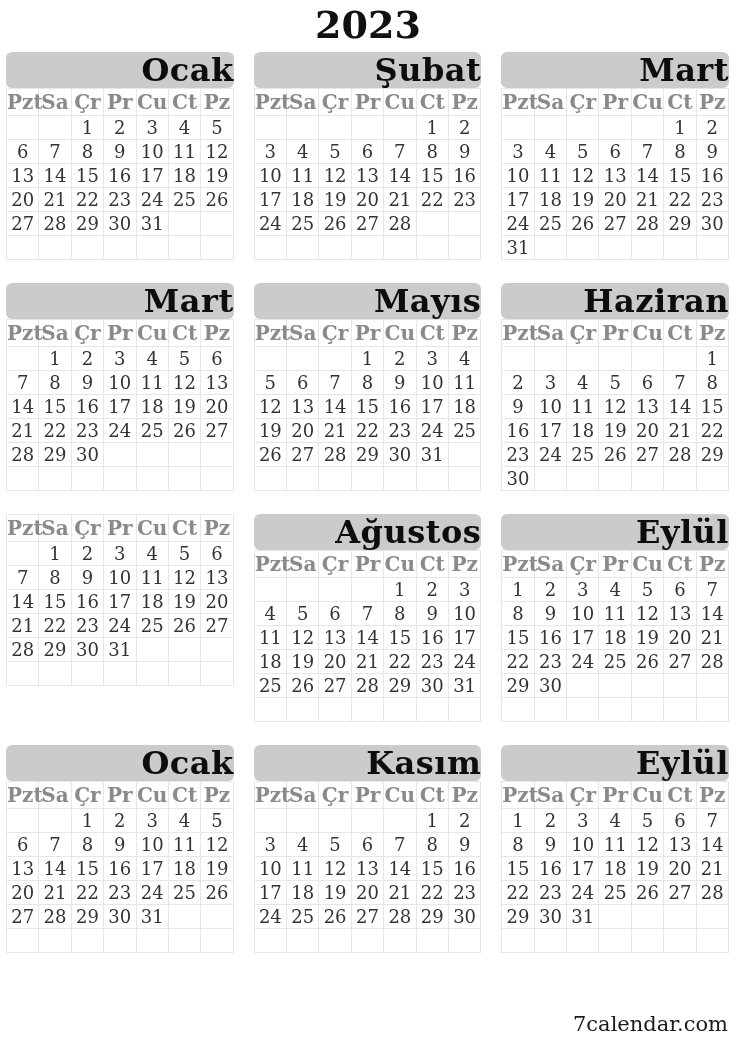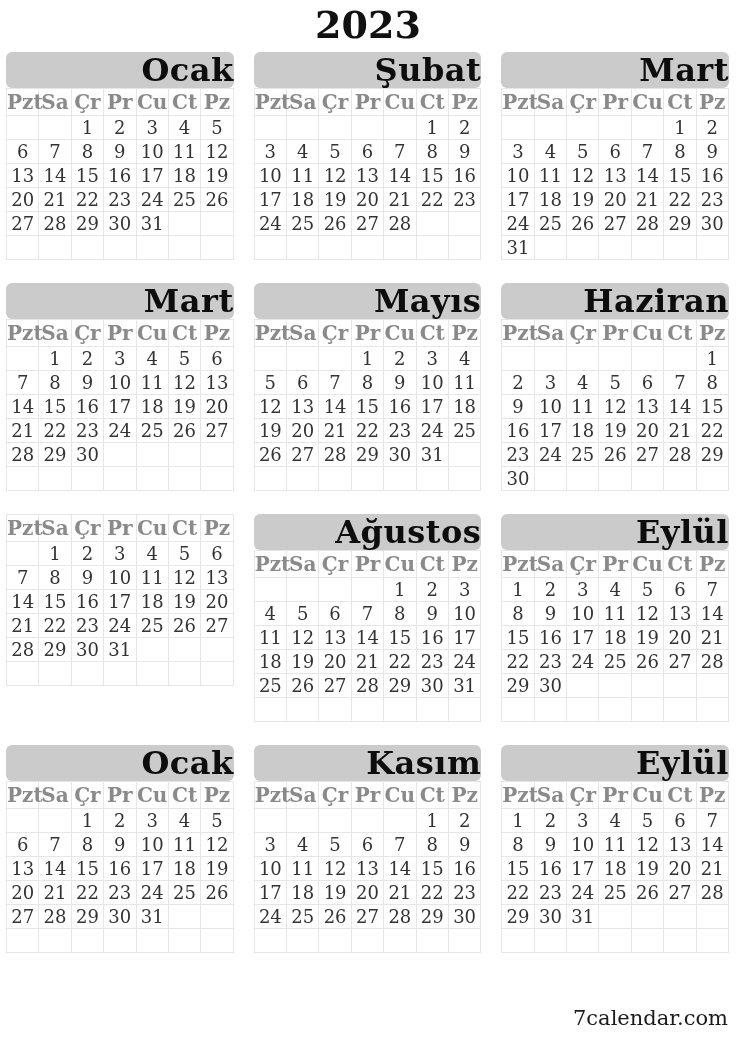--- a/index.html
+++ b/index.html
@@ -45,21 +45,21 @@
     border:1px solid var(--border);background:#fff;
     font-family:"DejaVu Serif", serif;
   }
   .month-table td{
     height:24px;font-size:18px;color:var(--date-text);
     text-align:center;vertical-align:middle;
     border:1px solid var(--border);background:#fff;
     font-family:"DejaVu Serif", serif;
   }
   .footer{
-    position:absolute;right:8px;bottom:11px;
+    position:absolute;right:8px;bottom:5px;
     font-size:21px;color:var(--footer-text);
   }
 </style>
 </head>
 <body>
 
 <div class="page">
   <div class="year-title">2023</div>
   <div class="calendar-grid">
       <div class="month-block">

